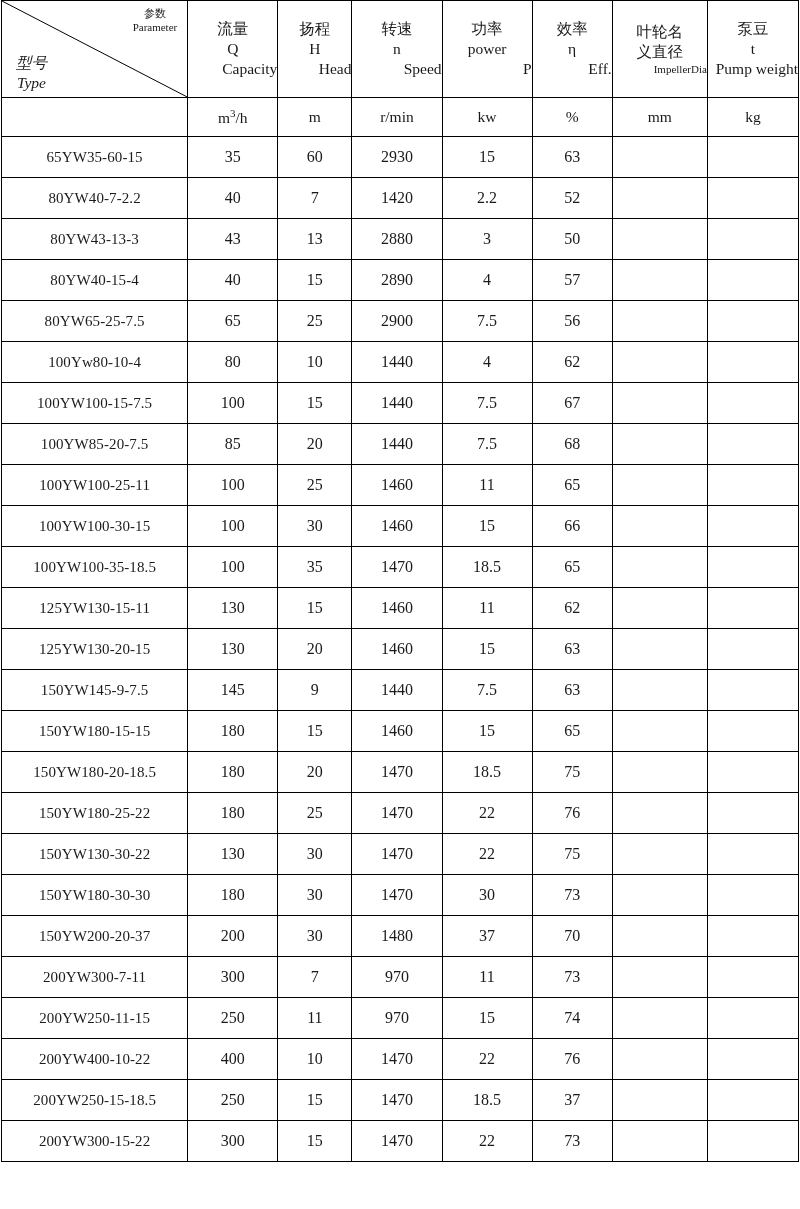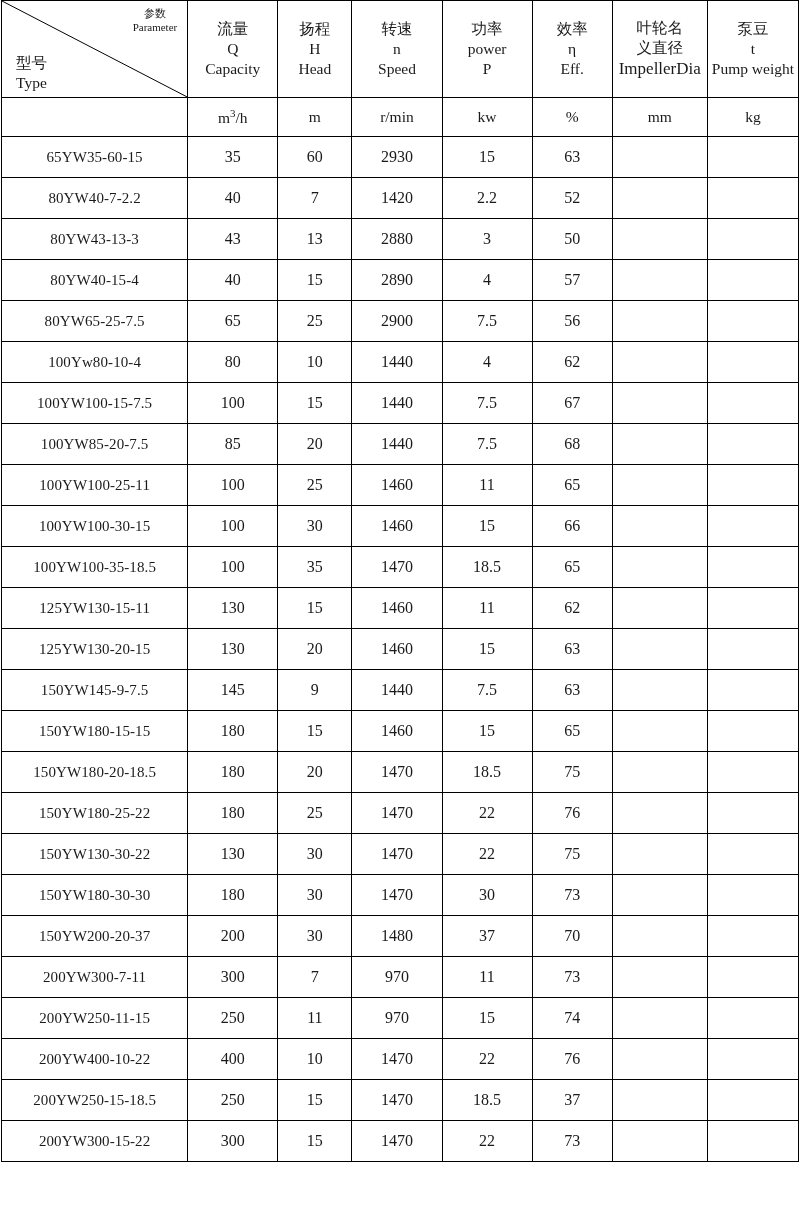--- a/index.html
+++ b/index.html
@@ -62,30 +62,31 @@
     line-height: 1.25;
     font-size: 11px;
   }
   .corner .type {
     position: absolute;
     bottom: 5px;
     left: 14px;
     text-align: center;
     line-height: 1.25;
     font-size: 15.5px;
+    font-style: italic;
   }
   .hdr {
     height: 96px;
     font-size: 15.5px;
     line-height: 1.3;
   }
   .hdr .cn { display: block; }
   .hdr .sym { display: block; }
-  .hdr .en { display: block; }
-  .hdr.small .en { font-size: 17px; }
+  .hdr .en { display: block; text-align: right; }
+  .hdr.small .en { font-size: 11px; }
 
   .unitrow td {
     height: 38px;
     font-size: 15.5px;
   }
   .sup { font-size: 11px; vertical-align: super; }
 
   tbody.data td {
     height: 40px;
     font-size: 16px;

